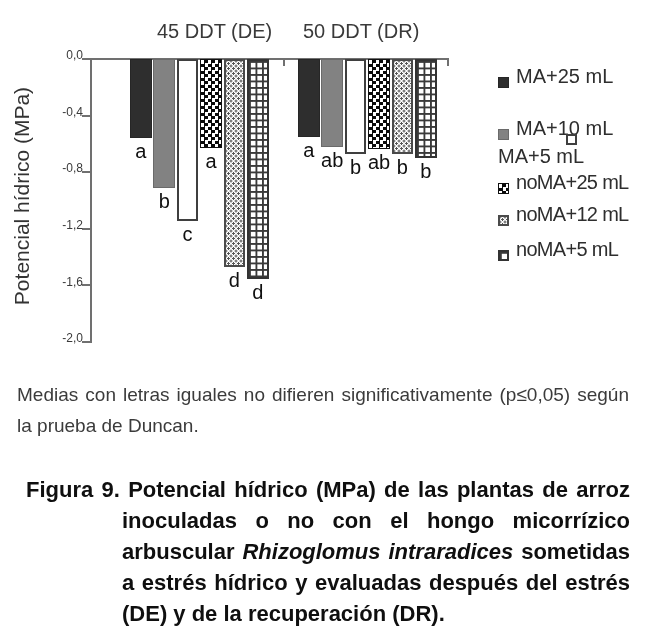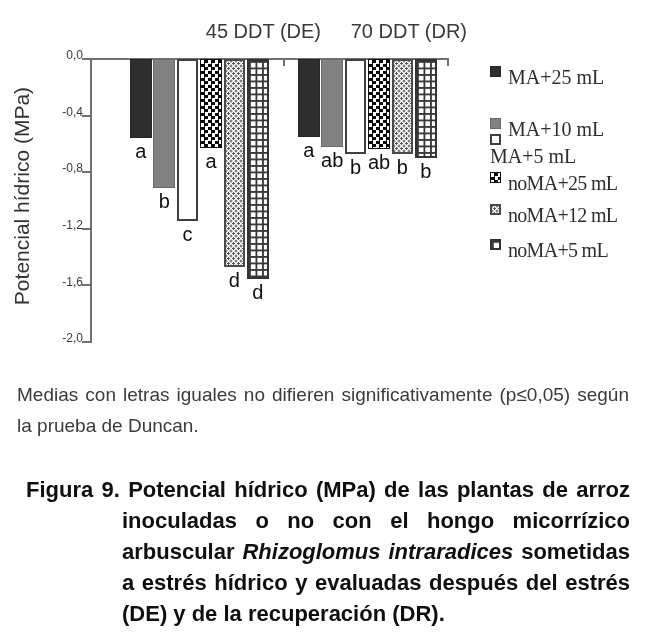--- a/index.html
+++ b/index.html
@@ -8,21 +8,21 @@
 
   
   .chart{position:absolute;left:0;top:0;width:649px;height:352px;}
   .axis{position:absolute;background:#707070;}
   .y-axis{left:90px;top:58px;width:2px;height:285px;}
   .x-axis{left:90px;top:58px;width:359px;height:2px;}
   .ytick{position:absolute;left:82px;width:10px;height:2px;background:#707070;}
   .yticklabel{position:absolute;left:18px;width:65px;height:22px;text-align:right;
               font-size:12px;color:#3a3a3a;}
   .xtick{position:absolute;top:60px;width:2px;height:6px;background:#707070;}
-  .group-title{position:absolute;top:20px;width:164px;text-align:right;
+  .group-title{position:absolute;top:20px;width:164px;text-align:left;
                font-size:20px;color:#3a3a3a;white-space:nowrap;}
   .ylabel{position:absolute;left:-99px;top:184px;width:242px;height:24px;text-align:center;
           transform:rotate(-90deg);font-size:21px;color:#333;white-space:nowrap;}
   .esx{position:absolute;font-size:20px;color:#2e2e2e;white-space:nowrap;}
   .bar{position:absolute;top:59px;box-sizing:border-box;}
   .bar-letter{position:absolute;width:36px;text-align:center;font-size:20px;color:#101010;}
 
   
   .p-solid-dark{background:#2e2e2e;border:1px solid #262626;}
   .p-solid-gray{background:#828282;border:1px solid #6a6a6a;}
@@ -34,21 +34,21 @@
           background-image:radial-gradient(#555 1px,transparent 1.2px),
                            radial-gradient(#555 1px,transparent 1.2px);
           background-position:0 0,2.5px 2.5px;background-size:5px 5px;}
   .p-grid{border:2px solid #333;background-color:#fff;
           background-image:linear-gradient(to right,#3a3a3a 1.5px,transparent 1.5px),
                            linear-gradient(to bottom,#3a3a3a 1.5px,transparent 1.5px);
           background-size:6.5px 6.5px;}
 
   
   .legend{position:absolute;left:486px;top:0;width:163px;height:300px;}
-  .legend-item{position:absolute;left:4px;display:flex;align-items:flex-start;height:22px;font-family:Liberation Serif, serif;}
+  .legend-item{position:absolute;left:12px;display:flex;align-items:flex-end;height:22px;}
   .swatch{width:11px;height:11px;margin-right:7px;flex:none;box-sizing:border-box;}
   .legend-label{font-size:20px;color:#2e2e2e;white-space:nowrap;}
   .legend-label.tight{letter-spacing:-0.7px;}
 
   
   .note{position:absolute;left:17px;top:360px;width:612px;
         font-size:19px;line-height:31px;color:#3b3b3b;text-align:justify;}
   .caption{position:absolute;left:26px;top:452px;width:604px;box-sizing:border-box;
            padding-left:96px;text-indent:-96px;text-align:justify;
            font-size:22px;line-height:31px;font-weight:bold;color:#0f0f0f;}
@@ -83,21 +83,21 @@
       <div class="bar p-solid-gray" title="MA+10 mL: -0.91 MPa" style="left: 153.4px; width: 21.6px; height: 129px;"></div>
       <div class="bar-letter" style="left: 146.2px; top: 190px;">b</div>
       <div class="bar p-white" title="MA+5 mL: -1.15 MPa" style="left: 176.8px; width: 21.6px; height: 162px;"></div>
       <div class="bar-letter" style="left: 169.6px; top: 223px;">c</div>
       <div class="bar p-checker" title="noMA+25 mL: -0.63 MPa" style="left: 200.2px; width: 21.6px; height: 89px;"></div>
       <div class="bar-letter" style="left: 193px; top: 150px;">a</div>
       <div class="bar p-dots" title="noMA+10 mL: -1.47 MPa" style="left: 223.6px; width: 21.6px; height: 208px;"></div>
       <div class="bar-letter" style="left: 216.4px; top: 269px;">d</div>
       <div class="bar p-grid" title="noMA+5 mL: -1.56 MPa" style="left: 247px; width: 21.6px; height: 220px;"></div>
       <div class="bar-letter" style="left: 239.8px; top: 281px;">d</div>
-      <div class="group-title" style="left: 303px;">70 DDT (DR)</div>
+      <div class="group-title" style="left: 303px;">50 DDT (DR)</div>
       <div class="bar p-solid-dark" title="MA+25 mL: -0.55 MPa" style="left: 298px; width: 21.6px; height: 78px;"></div>
       <div class="bar-letter" style="left: 290.8px; top: 139px;">a</div>
       <div class="bar p-solid-gray" title="MA+10 mL: -0.62 MPa" style="left: 321.4px; width: 21.6px; height: 88px;"></div>
       <div class="bar-letter" style="left: 314.2px; top: 149px;">ab</div>
       <div class="bar p-white" title="MA+5 mL: -0.67 MPa" style="left: 344.8px; width: 21.6px; height: 95px;"></div>
       <div class="bar-letter" style="left: 337.6px; top: 156px;">b</div>
       <div class="bar p-checker" title="noMA+25 mL: -0.64 MPa" style="left: 368.2px; width: 21.6px; height: 90px;"></div>
       <div class="bar-letter" style="left: 361px; top: 151px;">ab</div>
       <div class="bar p-dots" title="noMA+10 mL: -0.67 MPa" style="left: 391.6px; width: 21.6px; height: 95px;"></div>
       <div class="bar-letter" style="left: 384.4px; top: 156px;">b</div>

